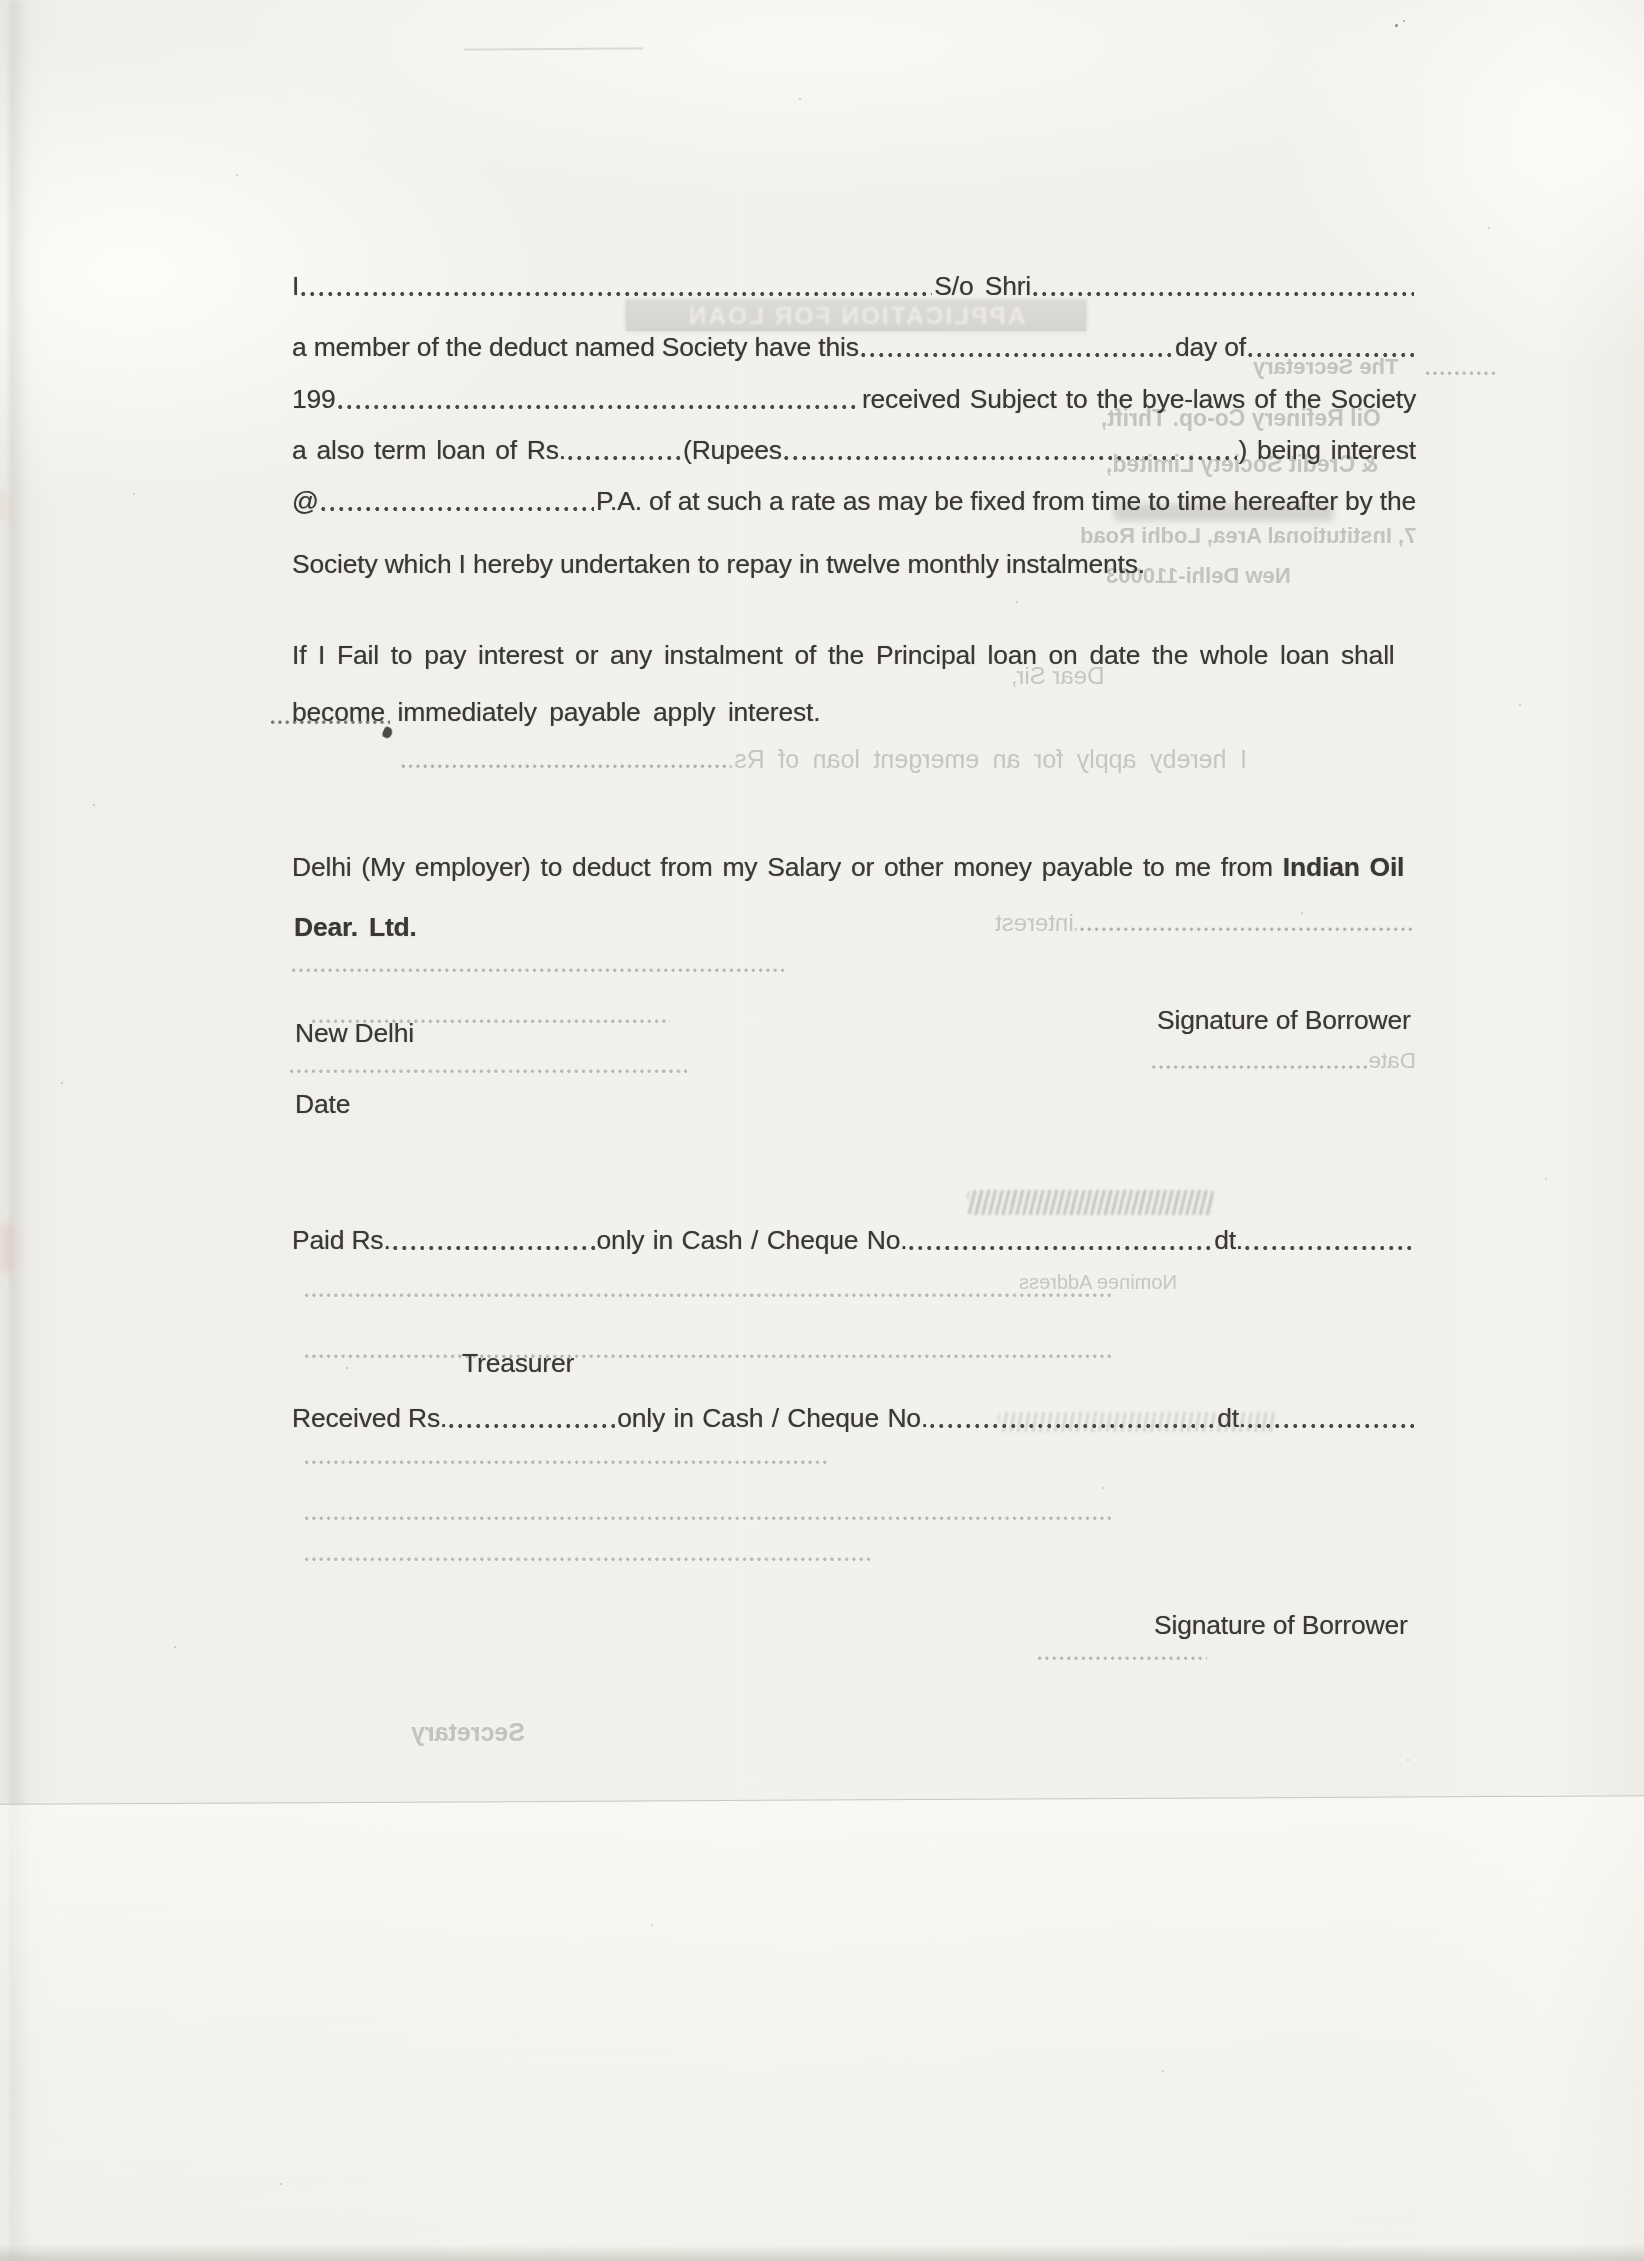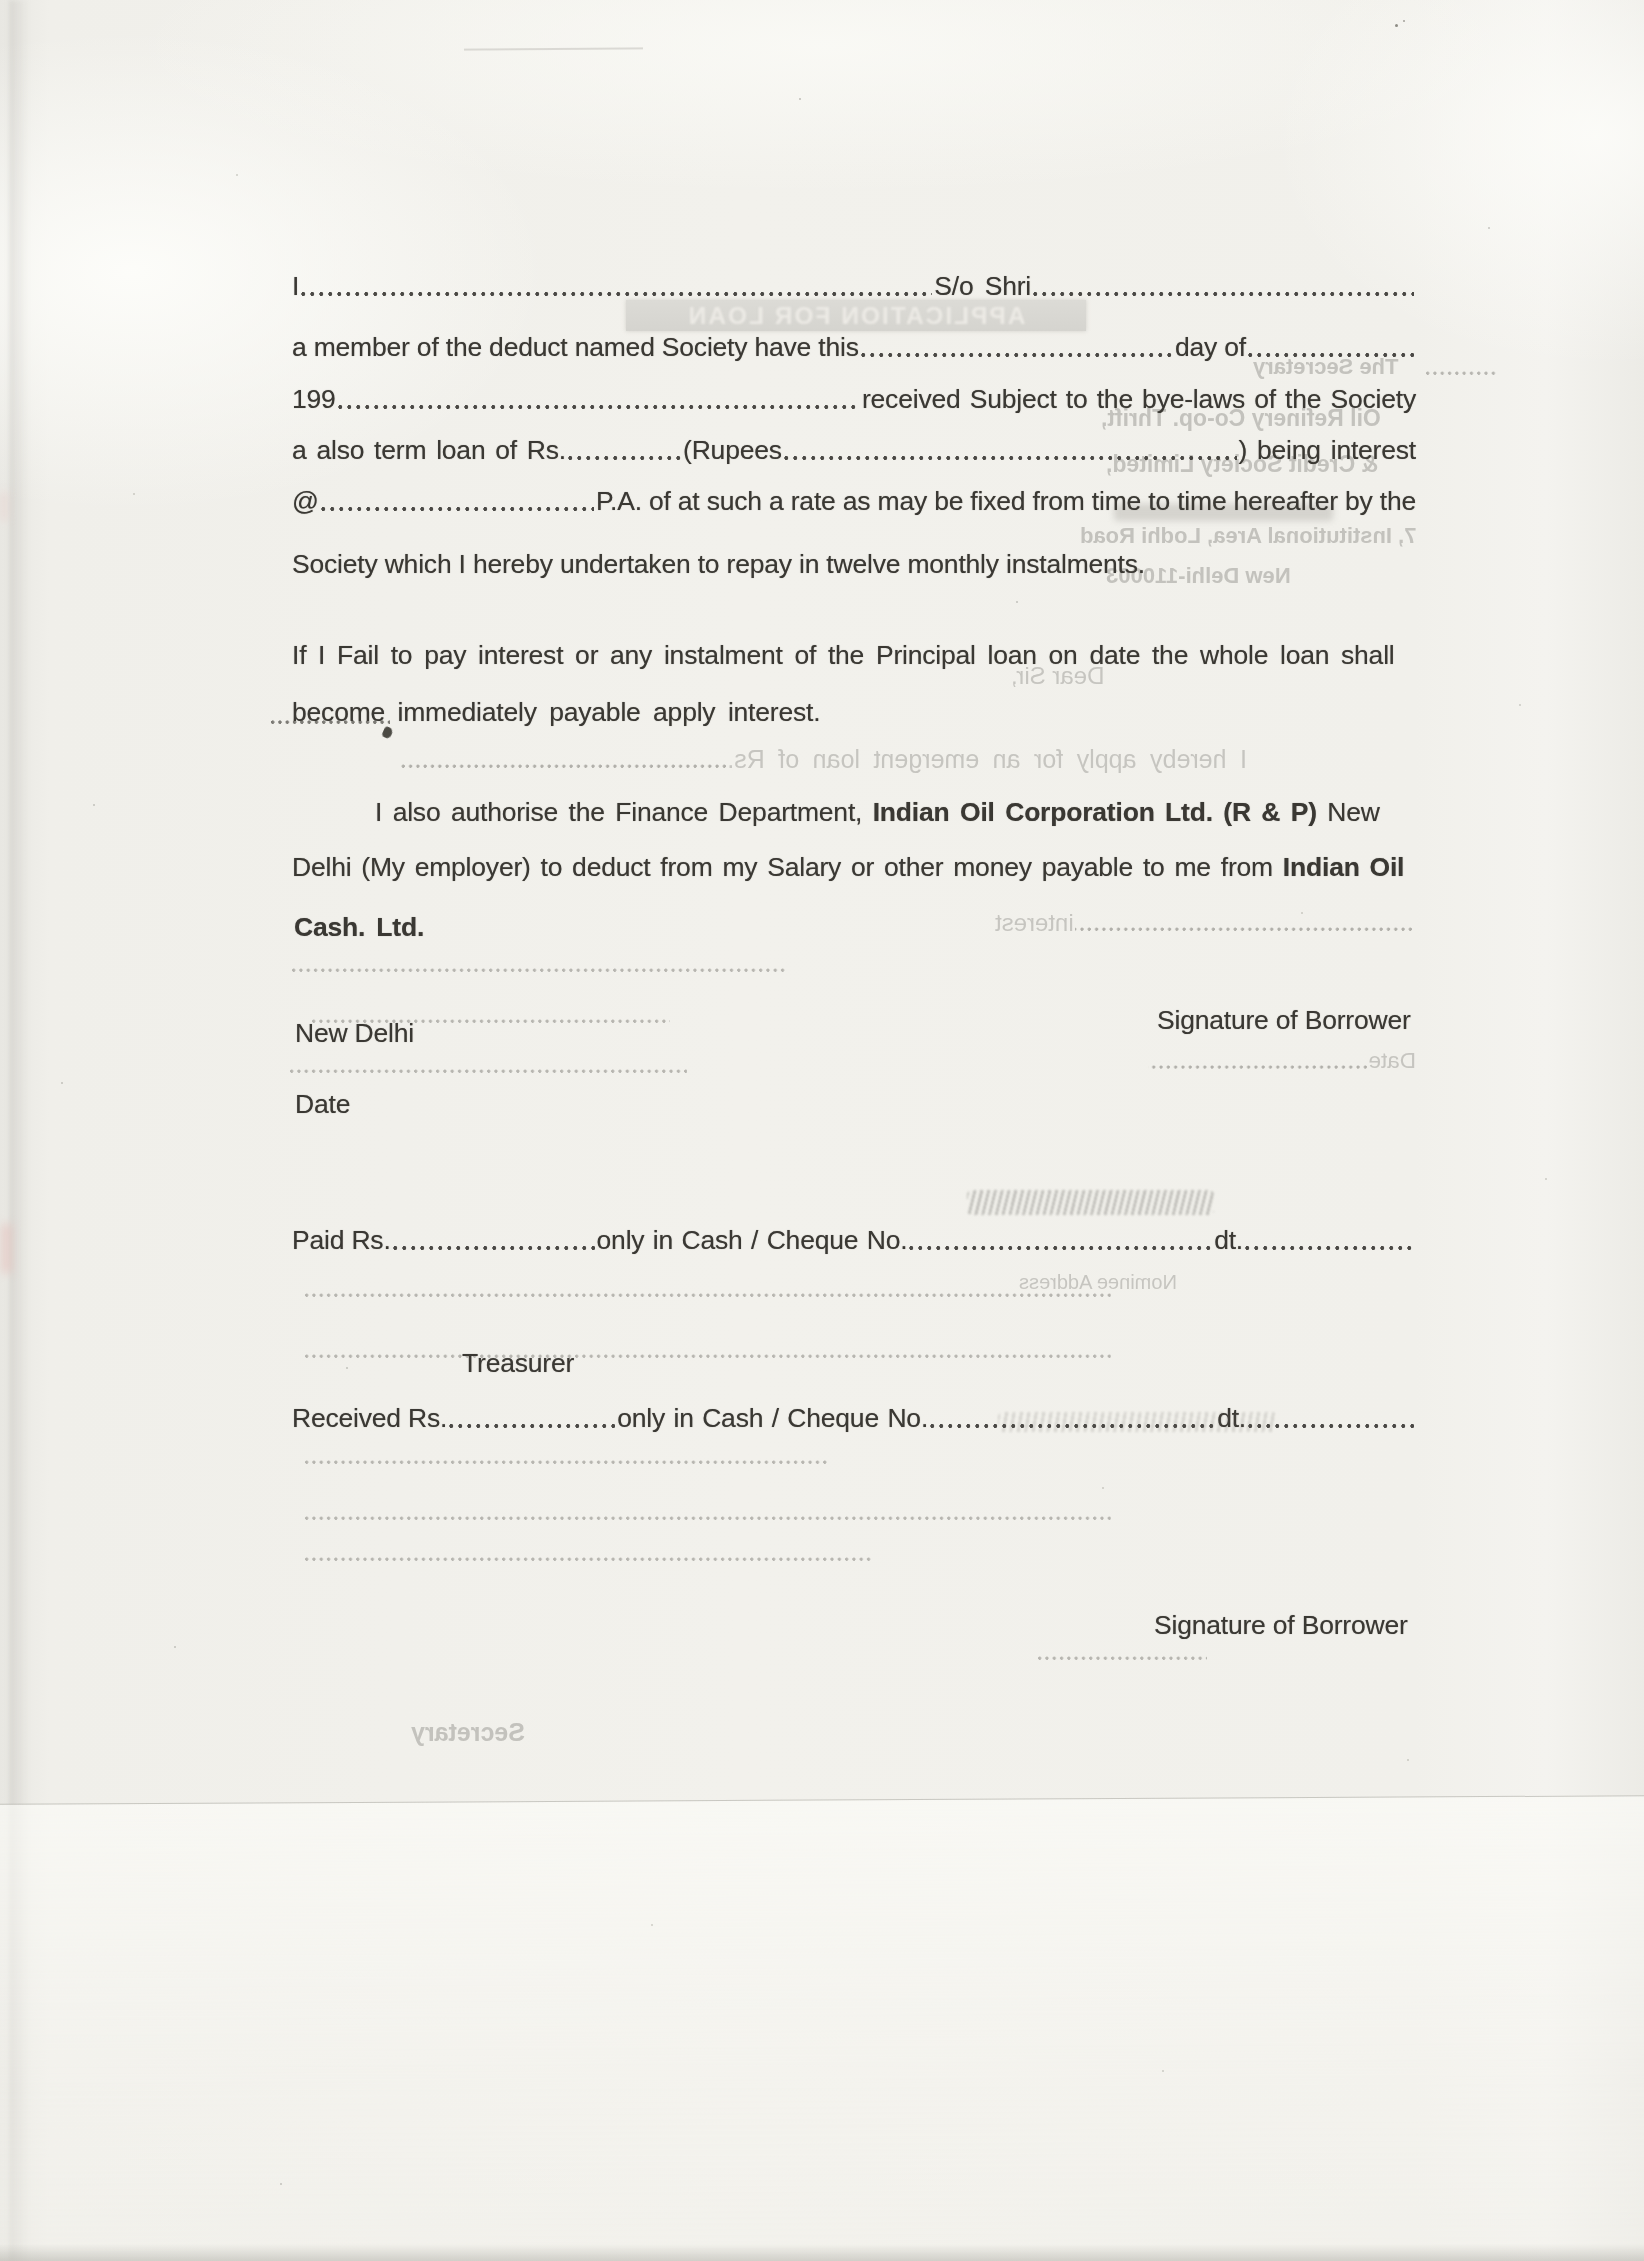--- a/index.html
+++ b/index.html
@@ -151,30 +151,25 @@
     <span class="dots" style="flex:1 1 auto;"></span>
     <span>P.A. of at such a rate as may be fixed from time to time hereafter by the</span>
   </div>
 
   <div class="t" style="left:292px;top:550px;">Society which I hereby undertaken to repay in twelve monthly instalments.</div>
 
   <div class="t" style="left:292px;top:641px;word-spacing:4.6px;">If I Fail to pay interest or any instalment of the Principal loan on date the whole loan shall</div>
   <div class="t" style="left:292px;top:698px;word-spacing:5.3px;">become immediately payable apply interest.</div>
   <div class="penmark"></div>
 
-  <div class="t" style="left:375px;top:798px;word-spacing:3.3px;">
-    <span>I also authorise the Finance Department,</span>
-    <span class="b">Indian Oil Corporation Ltd. (R &amp; P)</span>
-    <span>New</span>
-  </div>
   <div class="t" style="left:292px;top:853px;word-spacing:2.7px;">
     <span>Delhi (My employer) to deduct from my Salary or other money payable to me from</span>
     <span class="b">Indian Oil</span>
   </div>
-  <div class="t b" style="left:294px;top:913px;word-spacing:4px;">Cash. Ltd.</div>
+  <div class="t b" style="left:294px;top:913px;word-spacing:4px;">Dear. Ltd.</div>
 
   <div class="t" style="left:1157px;top:1006px;">Signature of Borrower</div>
   <div class="t" style="left:295px;top:1019px;">New Delhi</div>
   <div class="t" style="left:295px;top:1090px;">Date</div>
 
   <div class="t row" style="left:292px;top:1180px;width:1124px;margin-top:46px;">
     <span>Paid Rs.</span>
     <span class="dots" style="flex:0 0 202px;"></span>
     <span style="word-spacing:1.3px;">only in Cash / Cheque No.</span>
     <span class="dots" style="flex:1 1 auto;"></span>

